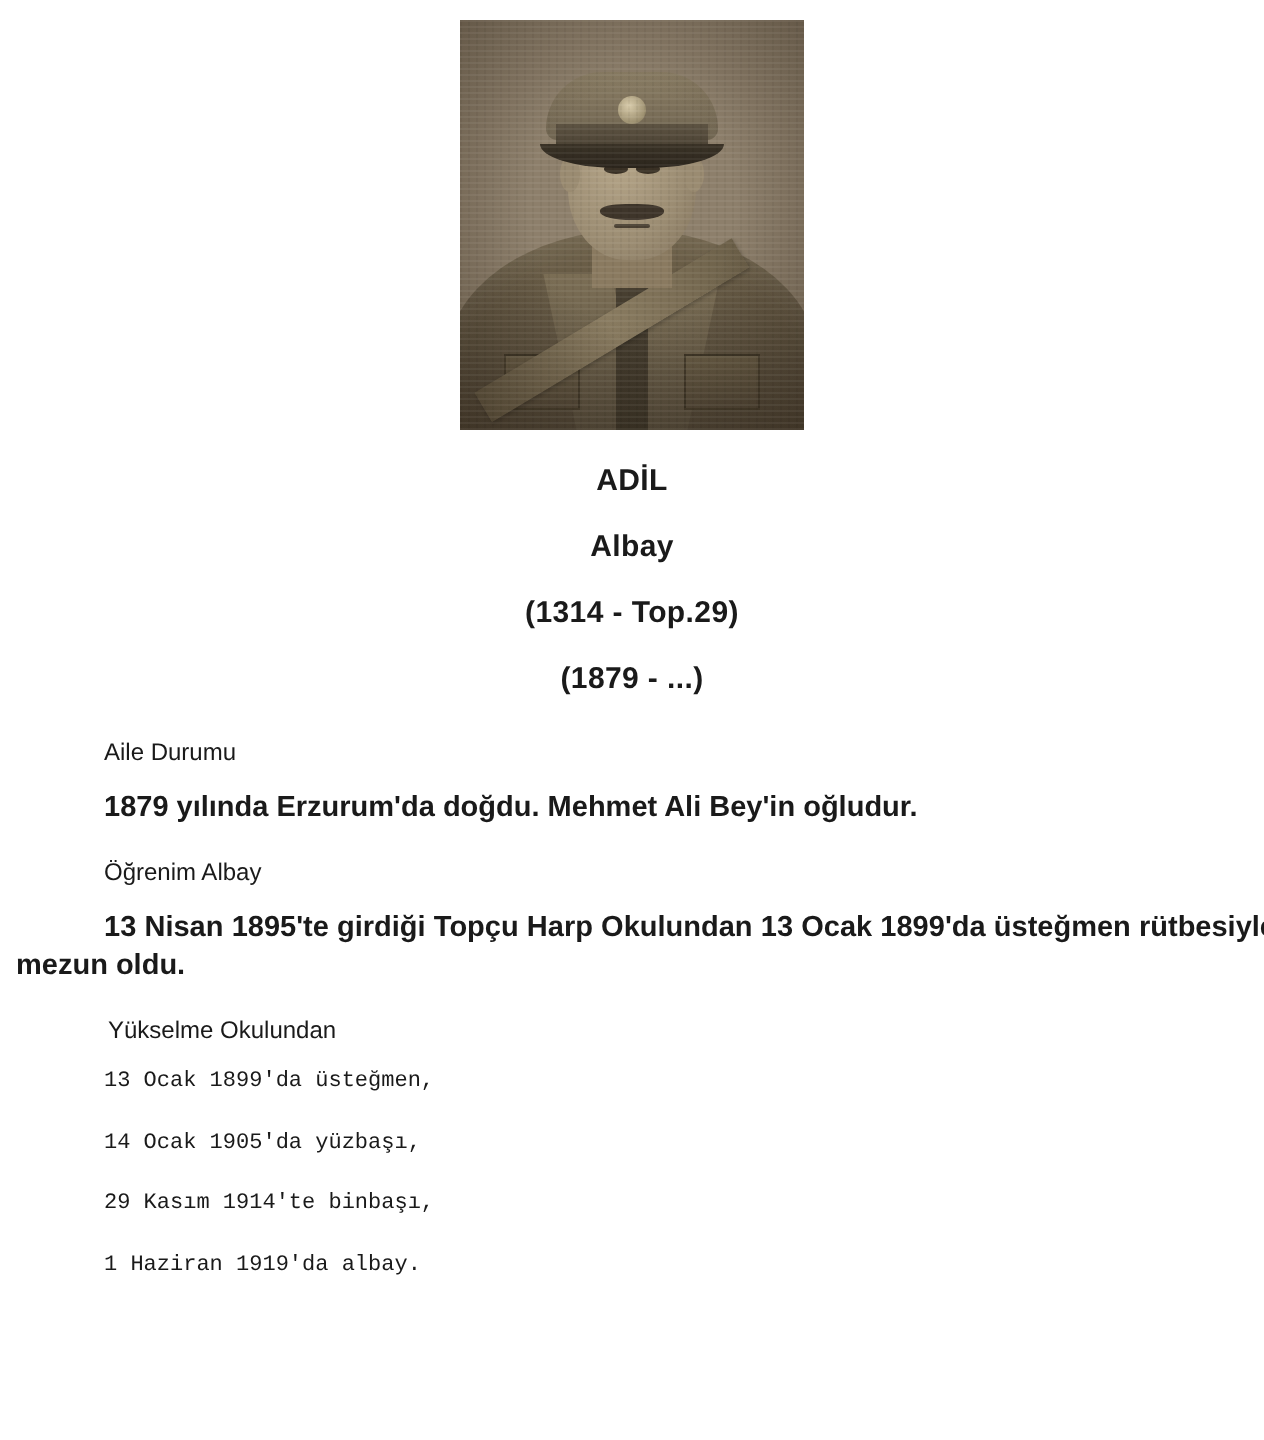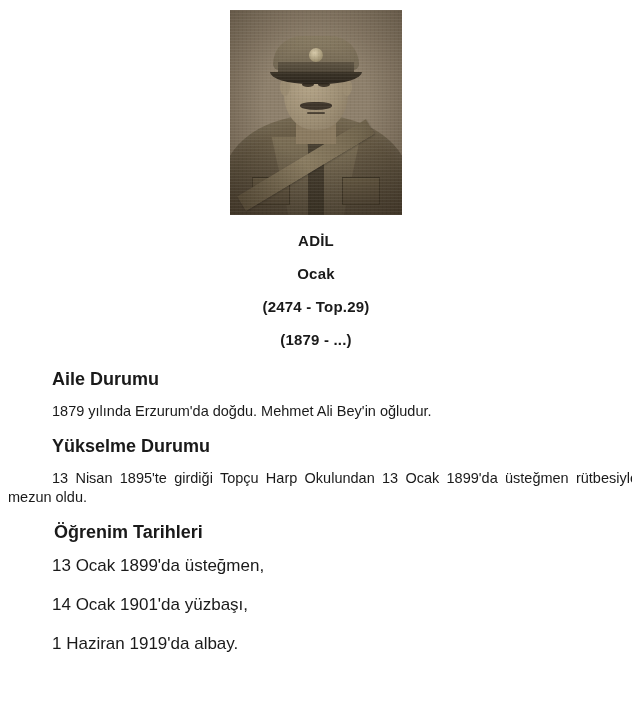--- a/index.html
+++ b/index.html
@@ -240,49 +240,51 @@
     letter-spacing: 0.2px;
   }
   .title-block .line:last-child { margin-bottom: 0; text-align: center; }
 
   
   .body-area {
     padding: 0 8px 0 8px;
     margin-top: 22px;
   }
   .sec-heading {
-    font-weight: bold;
-    font-size: 18px;
+    font-weight: normal;
+    font-size: 12px;
     margin: 12px 0 12px 0;
     padding-left: 44px;
   }
   .sec-heading.indent-less { padding-left: 46px; }
   p.para {
     font-size: 14.5px;
     margin: 0 0 14px 0;
     line-height: 1.35;
     padding-left: 44px;
+    font-weight: bold;
   }
   p.para.justified {
     text-align: justify;
     padding-left: 0;
     text-indent: 44px;
     margin-right: -14px;
     white-space: normal;
   }
   .list {
     margin: 0;
     padding: 0;
     list-style: none;
   }
   .list li {
-    font-size: 17px;
+    font-size: 11px;
     line-height: 1.35;
     margin: 0 0 16px 0;
     padding-left: 44px;
+    font-family: Liberation Mono, monospace;
   }
 </style>
 </head>
 <body>
 
 <div class="page">
 
   <div class="portrait-wrap">
     <div class="portrait">
       <div class="bg"></div>
@@ -307,35 +309,36 @@
       <div class="cap-band"></div>
       <div class="cap-badge"></div>
       <div class="cap-visor"></div>
       <div class="vignette"></div>
       <div class="grain"></div>
     </div>
   </div>
 
   <div class="title-block">
     <div class="line">ADİL</div>
-    <div class="line">Ocak</div>
-    <div class="line">(2474 - Top.29)</div>
+    <div class="line">Albay</div>
+    <div class="line">(1314 - Top.29)</div>
     <div class="line">(1879 - ...)</div>
   </div>
 
   <div class="body-area">
 
     <div class="sec-heading">Aile Durumu</div>
     <p class="para">1879 yılında Erzurum'da doğdu. Mehmet Ali Bey'in oğludur.</p>
 
-    <div class="sec-heading">Yükselme Durumu</div>
+    <div class="sec-heading">Öğrenim Albay</div>
     <p class="para justified">13 Nisan 1895'te girdiği Topçu Harp Okulundan 13 Ocak 1899'da üsteğmen rütbesiyle mezun oldu.</p>
 
-    <div class="sec-heading indent-less">Öğrenim Tarihleri</div>
+    <div class="sec-heading indent-less">Yükselme Okulundan</div>
     <ul class="list">
       <li>13 Ocak 1899'da üsteğmen,</li>
-      <li>14 Ocak 1901'da yüzbaşı,</li>
+      <li>14 Ocak 1905'da yüzbaşı,</li>
+      <li>29 Kasım 1914'te binbaşı,</li>
       <li>1 Haziran 1919'da albay.</li>
     </ul>
 
   </div>
 
 </div>
 
 </body></html>

